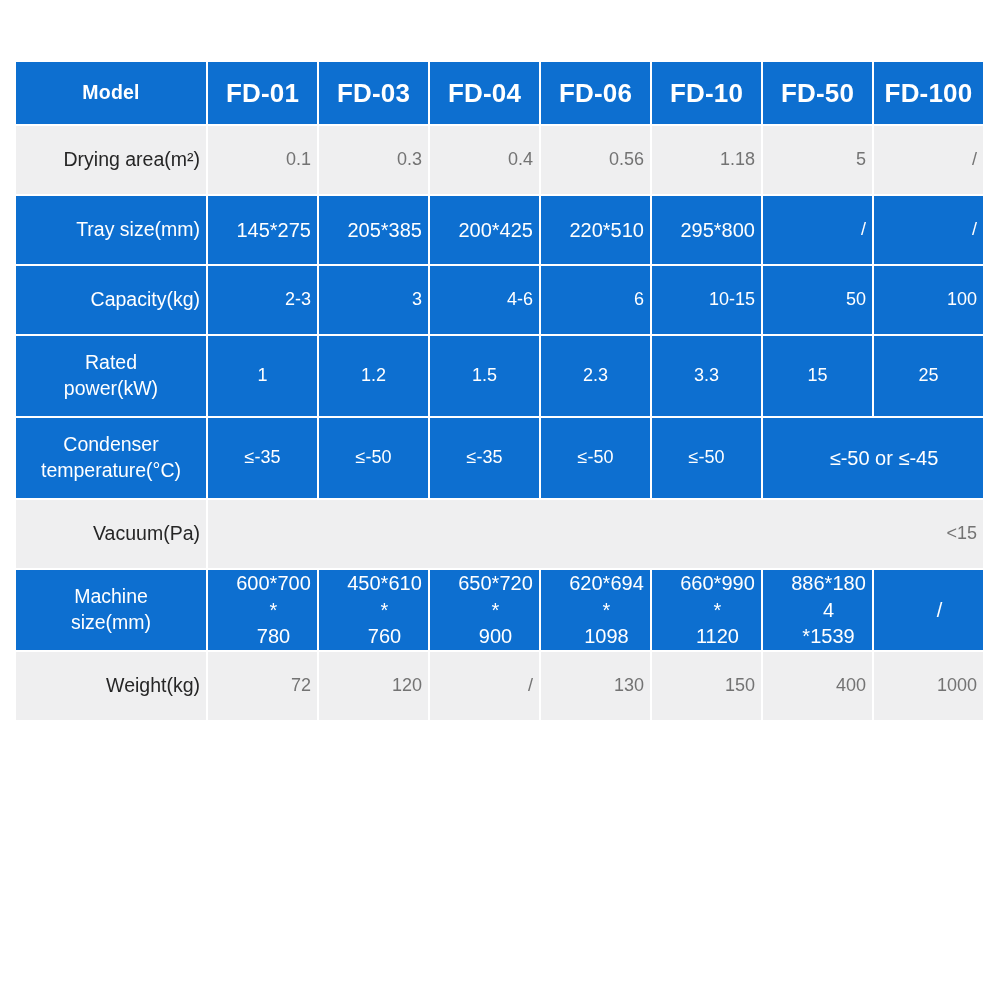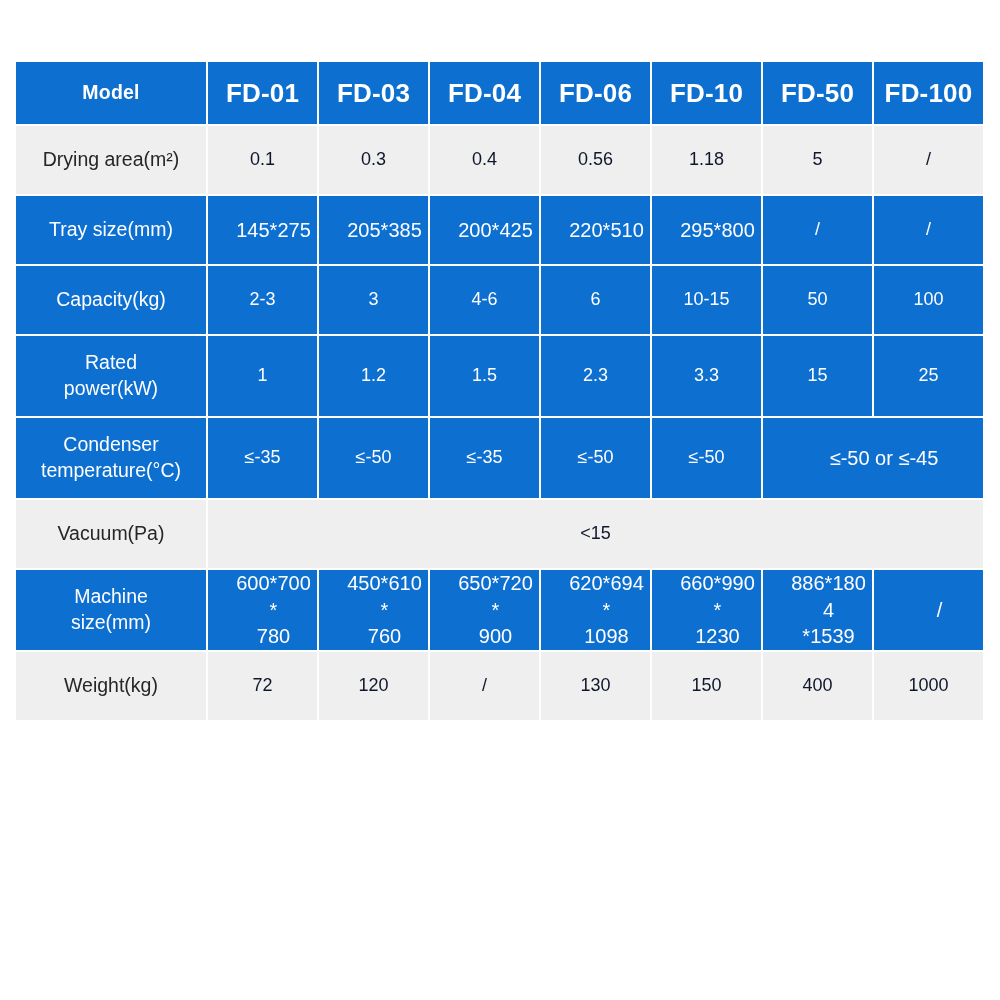--- a/index.html
+++ b/index.html
@@ -38,21 +38,21 @@
     margin: 0;
     text-align: center;
     vertical-align: middle;
     font-weight: normal;
     line-height: 1.32;
     word-wrap: break-word;
   }
 
   
   .fill-blue { background: #0d6fd0; color: #ffffff; }
-  .fill-gray { background: #efeff0; color: #0f172a; }
+  .fill-gray { background: #efeff0; color: #737373; }
 
   
   .label {
     text-align: left;
     padding-left: 14px;
     font-size: 19.5px;
   }
   .label.fill-gray { color: #262626; }
   .label.fill-blue { color: #ffffff; }
 
@@ -73,21 +73,21 @@
   }
   .dval.small {
     font-size: 20px;
     padding-left: 28px;
   }
   .dval.tiny {
     font-size: 15px;
   }
 
   
-  tr.h-norm td { height: 68px; }
+  tr.h-norm td { height: 68px; text-align: right; }
   tr.h-tall td { height: 80px; }
 
   .two-line { line-height: 1.45; }
 
   
   .edge-bottom {
     box-shadow: inset 0 -2px 0 0 #bfc3c6;
   }
 </style>
 </head>
@@ -191,21 +191,21 @@
           <td class="fill-blue dval small two-line">
             <div>650*720*</div>
             <div>900</div>
           </td>
           <td class="fill-blue dval small two-line">
             <div>620*694*</div>
             <div>1098</div>
           </td>
           <td class="fill-blue dval small two-line">
             <div>660*990*</div>
-            <div>1230</div>
+            <div>1120</div>
           </td>
           <td class="fill-blue dval small two-line">
             <div>886*1804</div>
             <div>*1539</div>
           </td>
           <td class="fill-blue dval small two-line">
             <div>/</div>
           </td>
         </tr>
         <tr class="h-norm">

